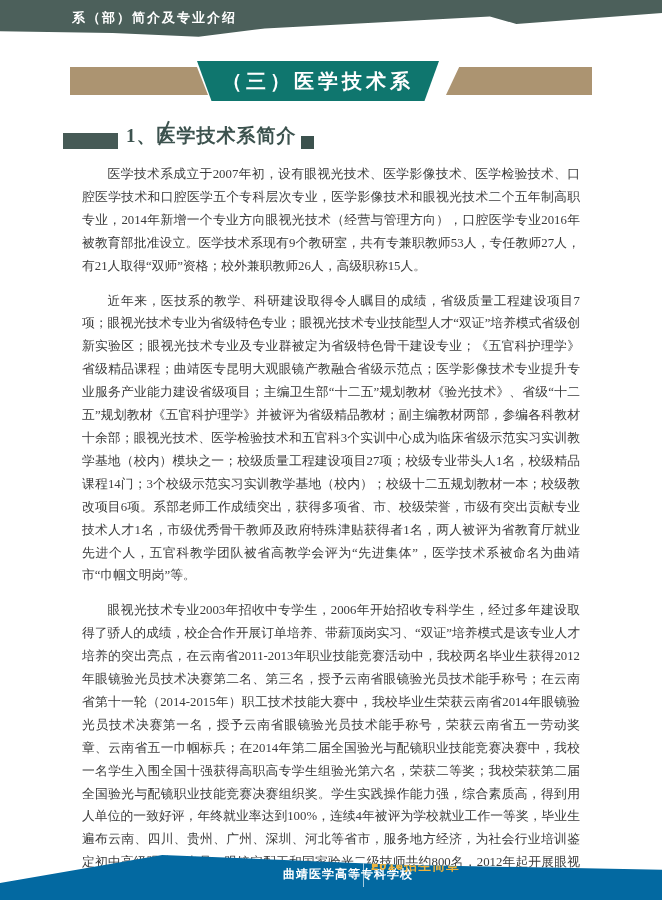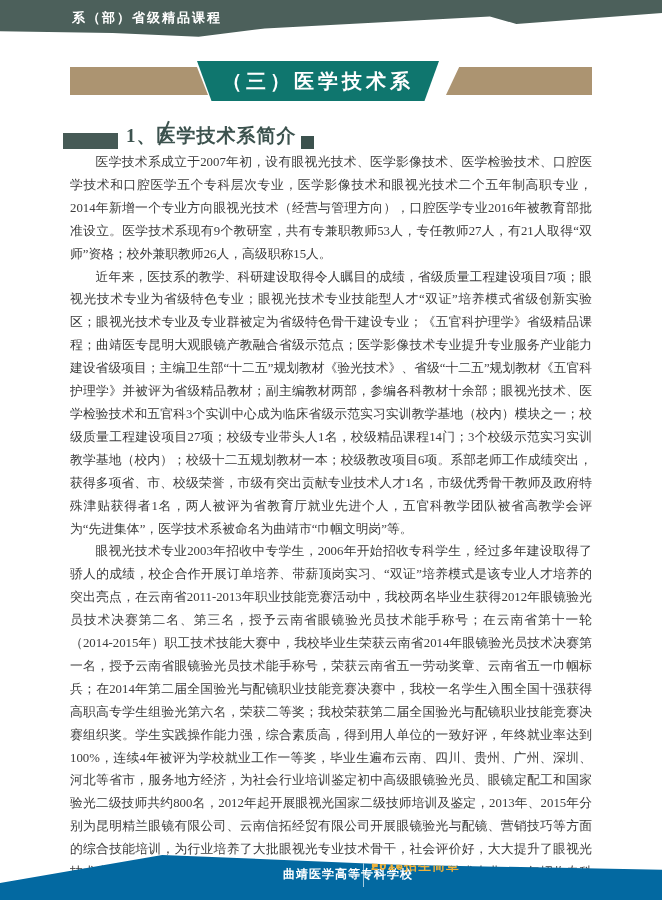--- a/index.html
+++ b/index.html
@@ -52,21 +52,21 @@
   .section-end-square{
     width:13px;height:13px;background:#3c524e;margin-left:4px;margin-top:4px;
   }
   
   .article{
     position:absolute;left:70px;top:151px;width:522px;
     font-family:"Liberation Serif",serif;
     font-size:12.8px;line-height:22.9px;color:#3b3b3b;
     text-align:justify;
   }
-  .article p{margin:0;text-indent:2em;}
+  .article p{margin:12px;text-indent:2em;}
   
   .footer{
     position:absolute;left:0;top:845px;width:662px;height:55px;
     background:#0369a1;
     clip-path:polygon(0 69%,24.5% 18%,60% 36%,100% 45%,100% 100%,0 100%);
   }
   .footer-school{
     position:absolute;left:283px;top:21px;
     color:#ffffff;font-size:12px;font-weight:bold;letter-spacing:1px;
   }
@@ -82,21 +82,21 @@
     position:absolute;left:371px;top:12px;
     color:#eeb23c;font-size:12px;font-weight:bold;letter-spacing:1px;
   }
 </style>
 </head>
 <body>
 
 <div class="page">
 
   <div class="header-band"></div>
-  <div class="header-title">系（部）省级精品课程</div>
+  <div class="header-title">系（部）简介及专业介绍</div>
 
   <div class="banner-bar-left"></div>
   <div class="banner-trapezoid">
     <span>（三）医学技术系</span>
   </div>
   <div class="banner-bar-right"></div>
 
   <div class="section-heading">
     <div class="section-lead-bar"></div>
     <div class="section-label">1、医学技术系简介<span class="section-slash"></span></div>

